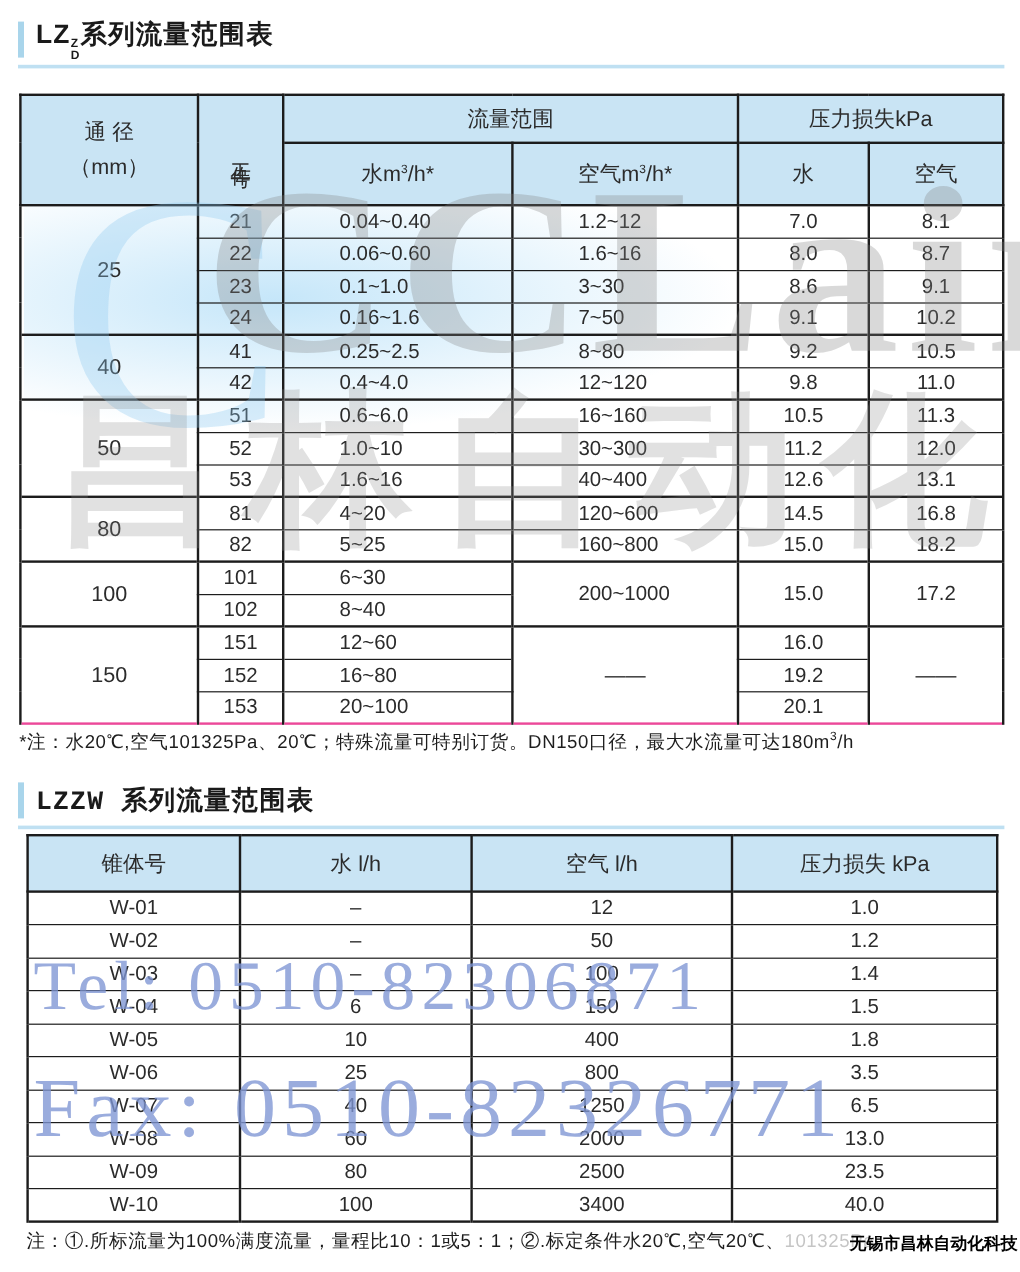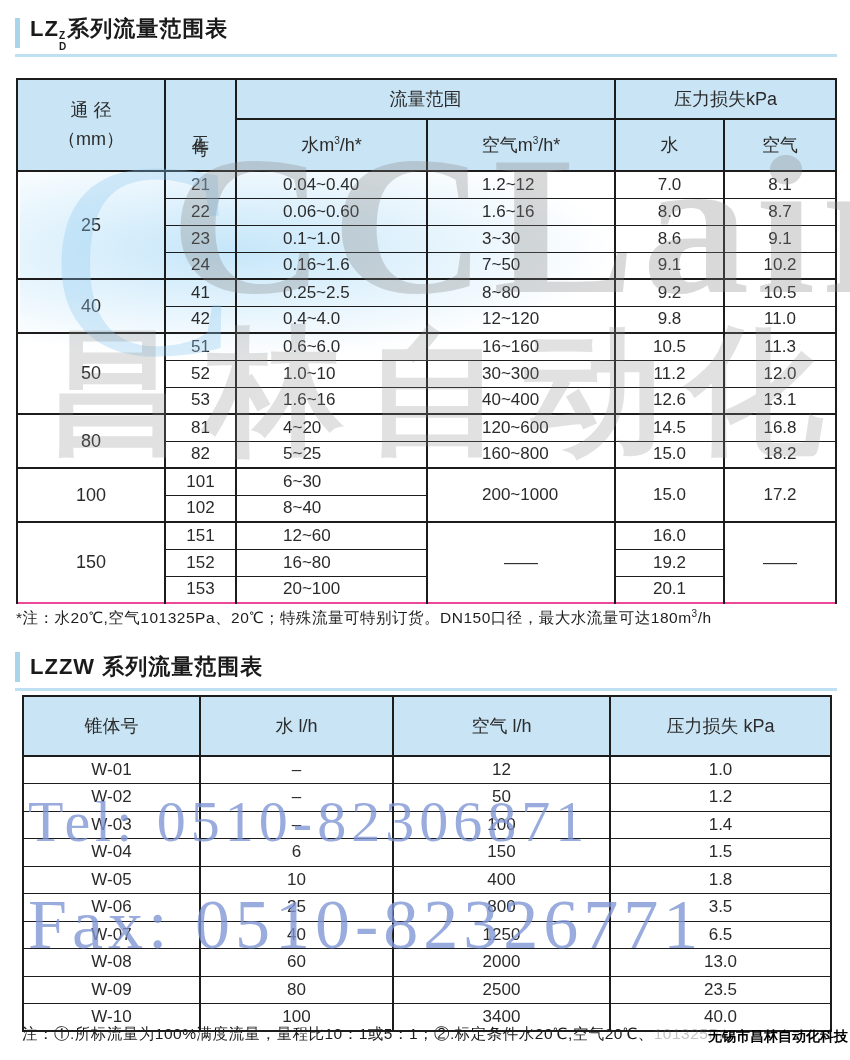--- a/index.html
+++ b/index.html
@@ -212,37 +212,37 @@
     <tr>
       <td>153</td>
       <td class="c-water">20~100</td>
       <td>20.1</td>
     </tr>
   </tbody>
 </table>
 
 <div class="note1"><span>*注：水20℃,空气101325Pa、20℃；特殊流量可特别订货。DN150口径，最大水流量可达180m</span><sup>3</sup><span>/h</span></div>
 
-<div class="sec" style="top:650px;">
+<div class="sec" style="top:650px;font-family:Liberation Mono, monospace;">
   <div class="sec-head">
     <span class="accent-bar"></span>
     <span class="sec-title">LZZW 系列流量范围表</span>
   </div>
   <div class="sec-underline"></div>
 </div>
 
 <table class="t2">
   <colgroup>
       <col style="width:177px">
       <col style="width:193px">
       <col style="width:217px">
       <col style="width:221px">
     </colgroup>
   <thead>
-    <tr style="height:60px;">
+    <tr style="height:47px;">
       <td>锥体号</td>
       <td>水 l/h</td>
       <td>空气 l/h</td>
       <td>压力损失 kPa</td>
     </tr>
   </thead>
   <tbody>
     <tr>
         <td>W-01</td>
         <td>–</td>

